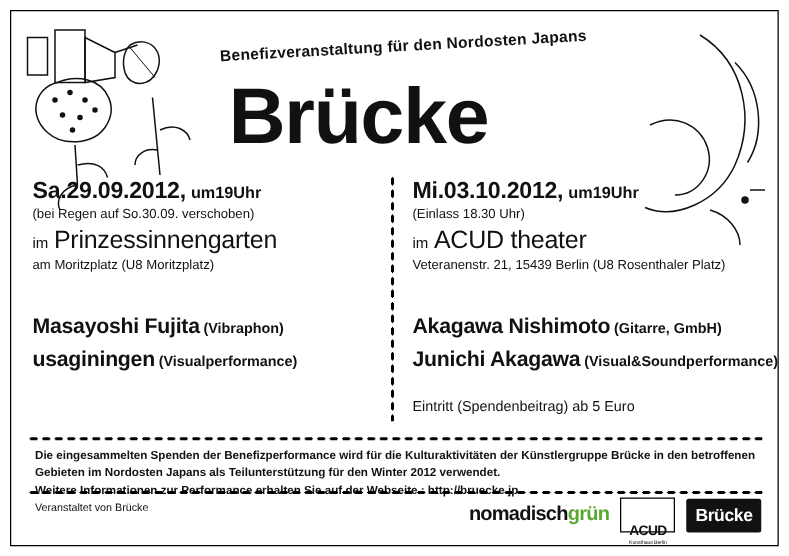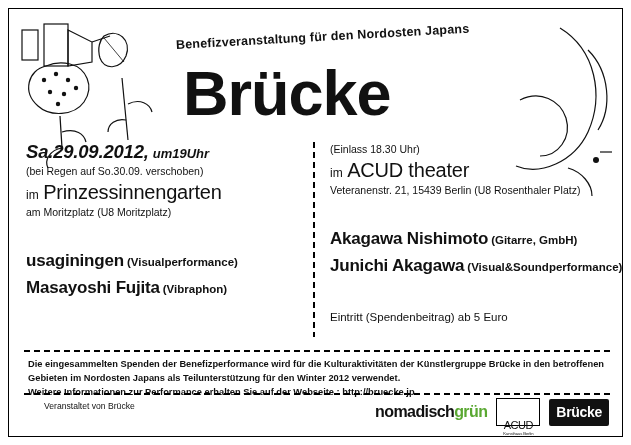--- a/index.html
+++ b/index.html
@@ -73,21 +73,20 @@
   .col {
     position: absolute;
     top: 141px;
   }
   .col-left  { left: 26px;  width: 275px; }
   .col-right { left: 330px; width: 285px; }
 
   .date-row {
     white-space: nowrap;
     margin-bottom: 1px;
-    font-style: italic;
   }
   .date-main {
     font-size: 18.5px;
     font-weight: bold;
     letter-spacing: -0.2px;
   }
   .date-time {
     font-size: 13px;
     font-weight: bold;
     margin-left: 4px;
@@ -134,21 +133,21 @@
   .note-block {
     margin-top: 17px;
     font-size: 9.5px;
     line-height: 1.55;
     color: #111;
     max-width: 262px;
   }
   .note-block p { margin: 0 0 9px 0; }
 
   .price {
-    margin-top: 35px;
+    margin-top: 22px;
     font-size: 11.5px;
   }
 
   
   .h-dots {
     position: absolute;
     left: 22px;
     top: 349px;
     width: 588px;
     height: 4px;
@@ -170,21 +169,21 @@
     left: 22px;
     top: 392px;
     width: 588px;
     height: 4px;
     background-image: radial-gradient(#000 50%, transparent 51%);
     background-size: 10px 4px;
     background-repeat: repeat-x;
   }
   .footer-bottom {
     position: absolute;
-    left: 44px;
+    left: 28px;
     top: 400px;
     width: 330px;
     font-size: 8.6px;
     line-height: 1.45;
   }
   .footer-bottom .veranstalter {
     margin-bottom: 4px;
   }
 
   
@@ -211,21 +210,21 @@
     height: 26px;
     border: 1px solid #000;
     display: flex;
     flex-direction: column;
     justify-content: center;
     align-items: center;
     line-height: 1;
   }
   .logo-acud .a1 {
     font-size: 11px;
-    font-weight: normal;
+    font-weight: bold;
     letter-spacing: -0.5px;
     margin-top: 32px;
   }
   .logo-acud .a2 {
     font-size: 4.2px;
     letter-spacing: -0.1px;
     margin-top: 1px;
   }
   .logo-bruecke {
     background: #111;
@@ -294,29 +293,32 @@
     </div>
     <div class="date-note">(bei Regen auf So.30.09. verschoben)</div>
 
     <div class="venue">
       <span class="pre">im</span>
       <span class="name">Prinzessinnengarten</span>
     </div>
     <div class="venue-addr">am Moritzplatz (U8 Moritzplatz)</div>
 
     <div class="artist">
+      <span class="nm">Masayoshi Fujita</span><span class="role">(Vibraphon)</span>
+    </div>
+    <div class="artist">
       <span class="nm">usaginingen</span><span class="role">(Visualperformance)</span>
     </div>
-    <div class="artist">
-      <span class="nm">Masayoshi Fujita</span><span class="role">(Vibraphon)</span>
-    </div>
 
   </div>
 
   <div class="col col-right">
+    <div class="date-row">
+      <span class="date-main">Mi.03.10.2012,</span><span class="date-time">um19Uhr</span>
+    </div>
     <div class="date-note">(Einlass 18.30 Uhr)</div>
 
     <div class="venue">
       <span class="pre">im</span>
       <span class="name">ACUD theater</span>
     </div>
     <div class="venue-addr">Veteranenstr. 21, 15439 Berlin (U8 Rosenthaler Platz)</div>
 
     <div class="artist">
       <span class="nm">Akagawa Nishimoto</span><span class="role">(Gitarre, GmbH)</span>

